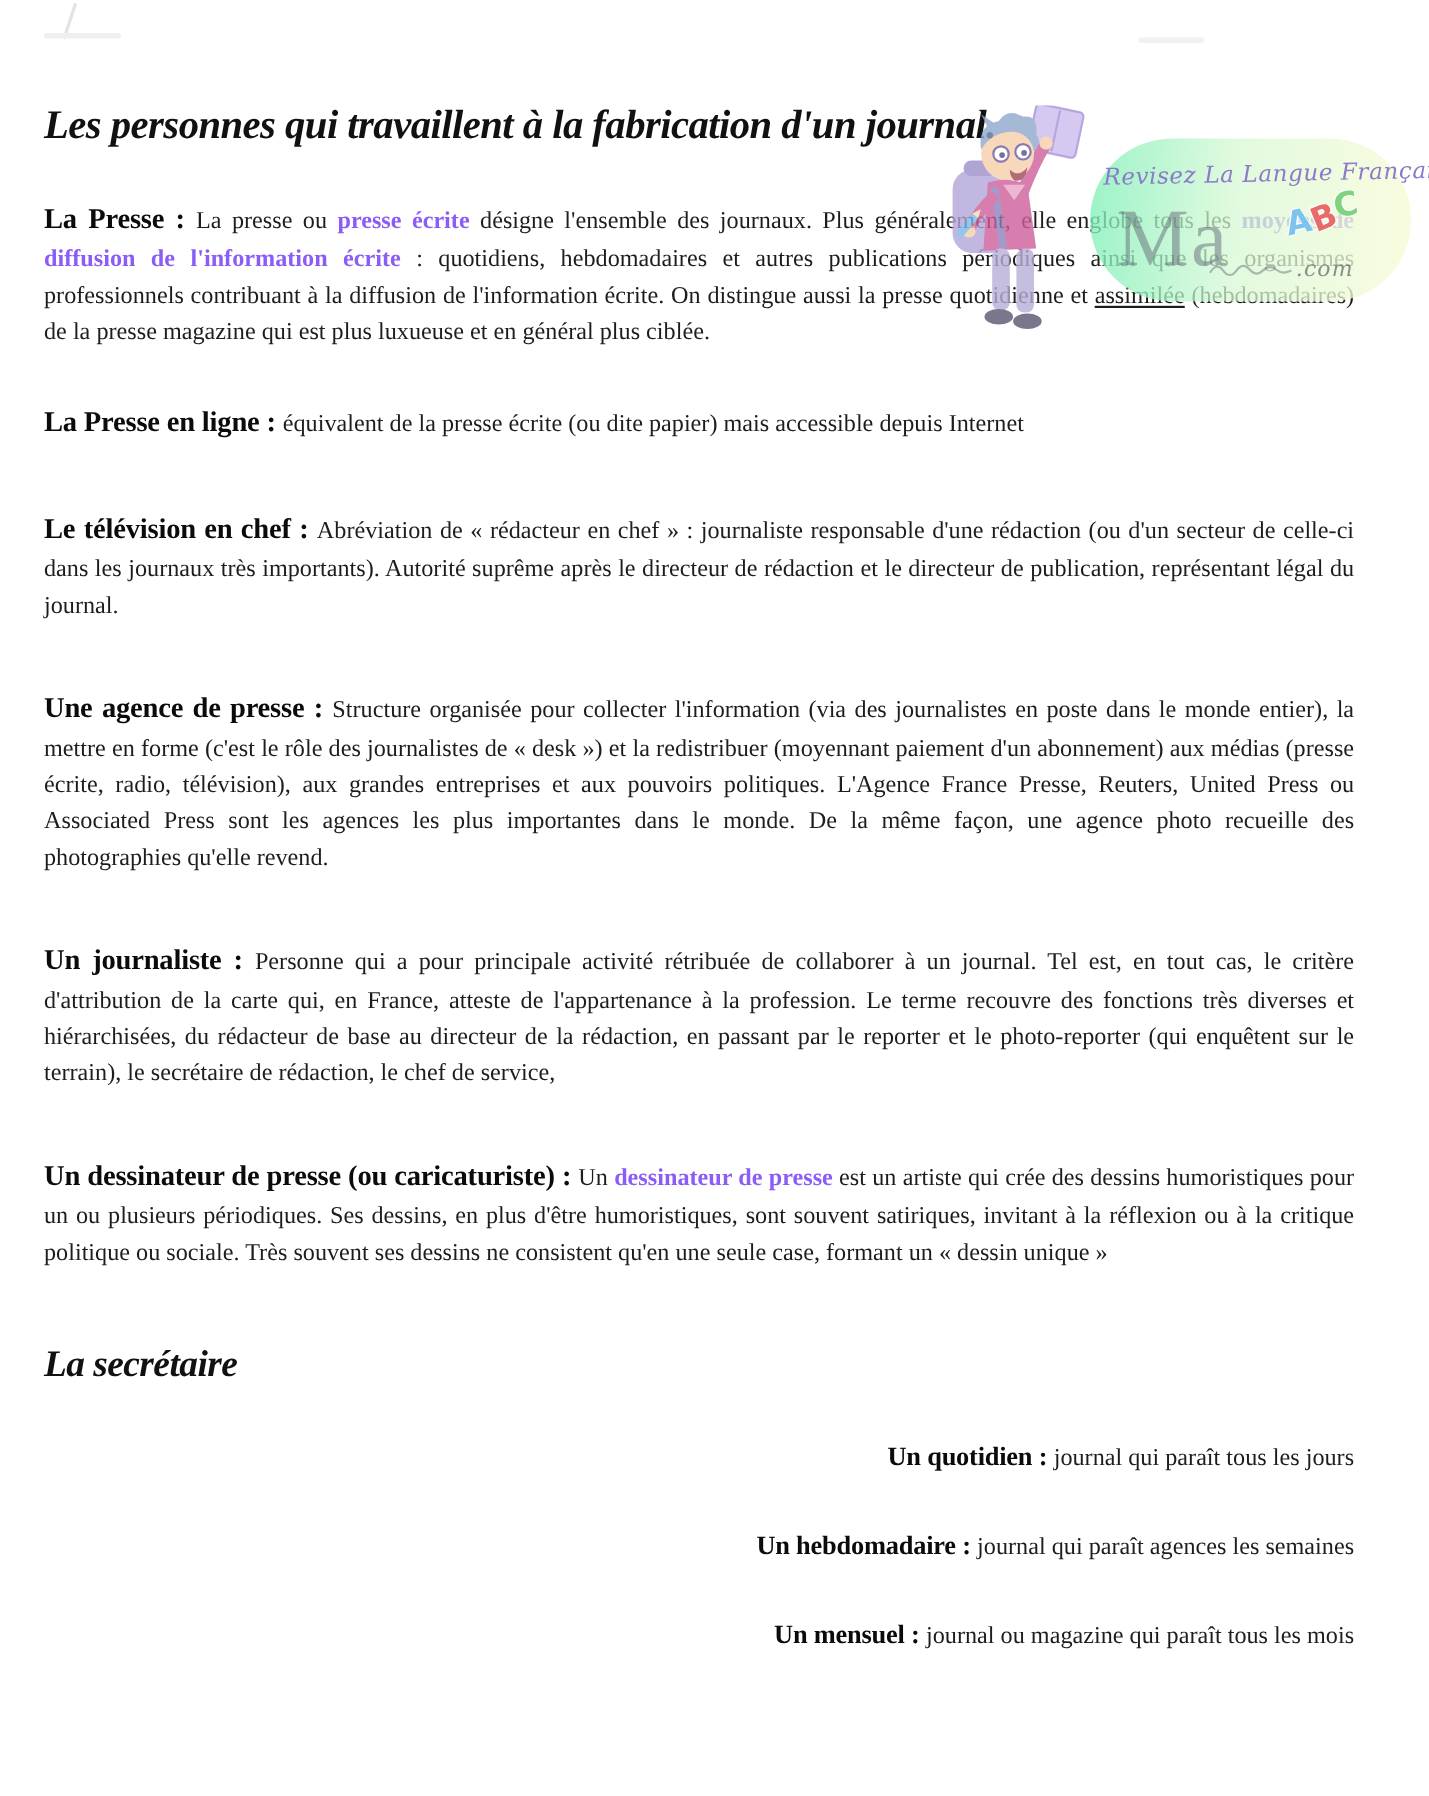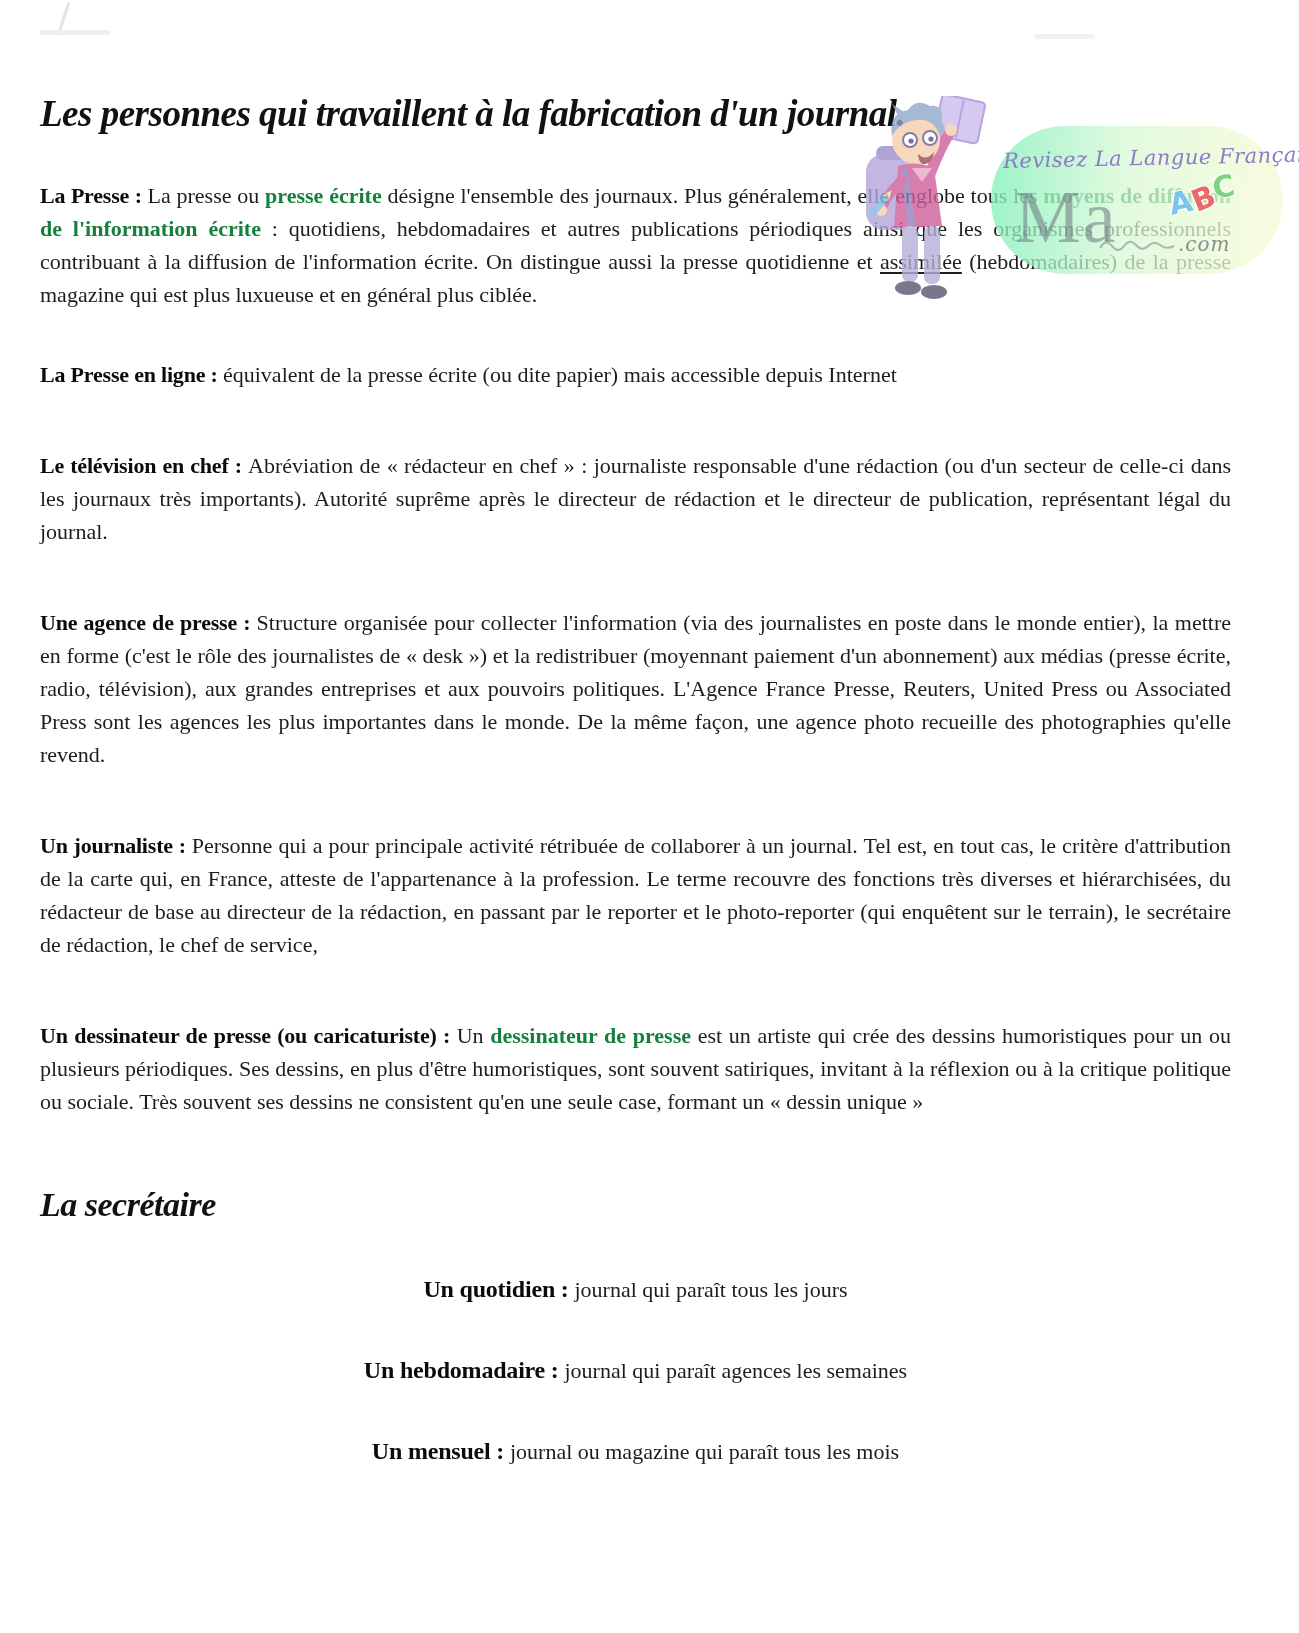--- a/index.html
+++ b/index.html
@@ -26,32 +26,32 @@
     color:#111;
   }
   .def-paragraph{
     margin:0 0 47px 0;
     font-size:22px;line-height:1.5;
     text-align:justify;
     color:#1d1d1d;
   }
   .def-paragraph.gap-lg{margin-bottom:58px;}
   .def-term{
-    font-weight:bold;color:#0b0b0b;font-size:22px;
+    font-weight:bold;color:#0b0b0b;font-size:26px;
     letter-spacing:-0.2px;
   }
-  .seg-bold{font-weight:bold;color:#15803d;}
+  .seg-bold{font-weight:bold;color:#8b5cf6;}
   .seg-underline{text-decoration:underline;text-underline-offset:3px;}
   h2.periodicity-title{
     margin:68px 0 52px 0;
     font-size:34px;font-weight:bold;font-style:italic;
     color:#111;letter-spacing:-0.5px;
   }
   .period-item{
-    margin:0 0 54px 0;font-size:22px;text-align:center;
+    margin:0 0 54px 0;font-size:22px;text-align:right;
   }
   .period-item .def-term{font-size:24px;}
 
   
   .wm{position:absolute;pointer-events:none;}
   .wm-boy{left:842px;top:96px;width:178px;height:212px;opacity:.8;z-index:3;}
   .wm-pill{
     left:991px;top:126px;width:292px;height:148px;
     border-radius:80px;
     background:linear-gradient(93deg, rgba(128,240,185,.78) 0%, rgba(214,248,211,.72) 45%, rgba(248,251,215,.8) 100%);

